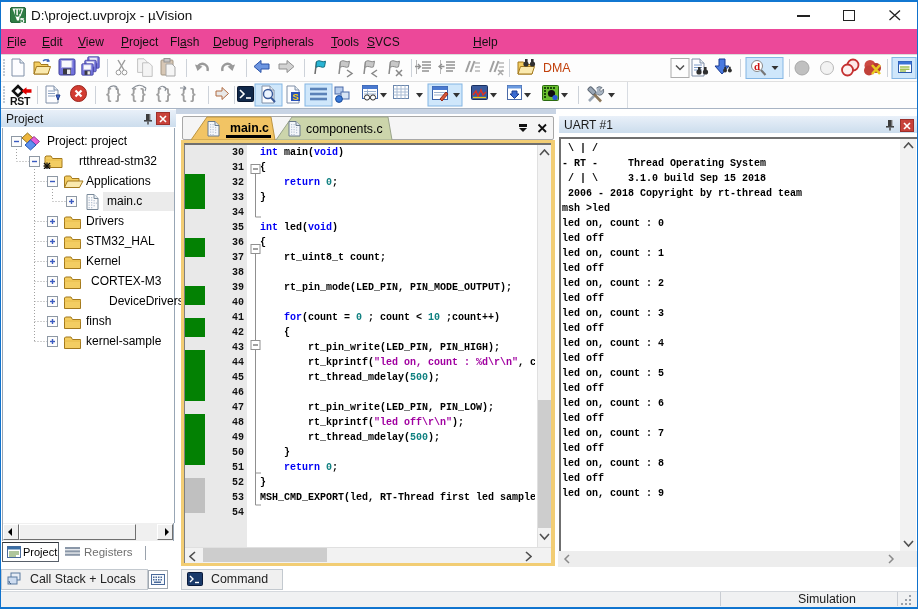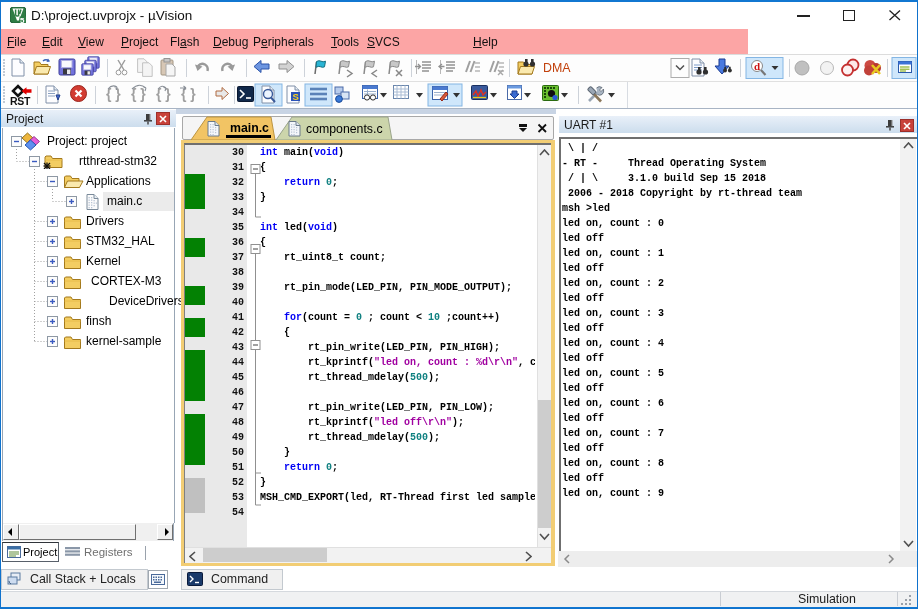--- a/index.html
+++ b/index.html
@@ -27,21 +27,21 @@
 </svg>
 </div>
 <div class="ab" style="left:31px;top:8px;font-size:13.5px;color:#101010;">D:\project.uvprojx - µVision</div>
 
 <div class="ab" style="left:797px;top:15px;width:13px;height:1.5px;background:#222;"></div>
 <div class="ab" style="left:843px;top:10px;width:10px;height:9px;border:1.4px solid #222;"></div>
 <svg class="ab" style="left:889px;top:10px;" width="12" height="11">
     <path d="M0.5 0.5 L11 10 M11 0.5 L0.5 10" stroke="#222" stroke-width="1.3"></path>
   </svg>
 
-<div class="ab" style="left:1px;top:29px;width:747px;height:25px;background:#fca5a5;font-size:12px;color:#111;">
+<div class="ab" style="left:1px;top:29px;width:916px;height:25px;background:#ec4899;font-size:12px;color:#111;">
   <span class="ab" style="left:6px;top:6px;"><u>F</u>ile</span>
   <span class="ab" style="left:41px;top:6px;"><u>E</u>dit</span>
   <span class="ab" style="left:77px;top:6px;"><u>V</u>iew</span>
   <span class="ab" style="left:120px;top:6px;"><u>P</u>roject</span>
   <span class="ab" style="left:169px;top:6px;">Fl<u>a</u>sh</span>
   <span class="ab" style="left:212px;top:6px;"><u>D</u>ebug</span>
   <span class="ab" style="left:252px;top:6px;">P<u>e</u>ripherals</span>
   <span class="ab" style="left:330px;top:6px;"><u>T</u>ools</span>
   <span class="ab" style="left:366px;top:6px;"><u>S</u>VCS</span>
   <span class="ab" style="left:414px;top:16px;margin-top:8px;"><u>W</u>indow</span>

